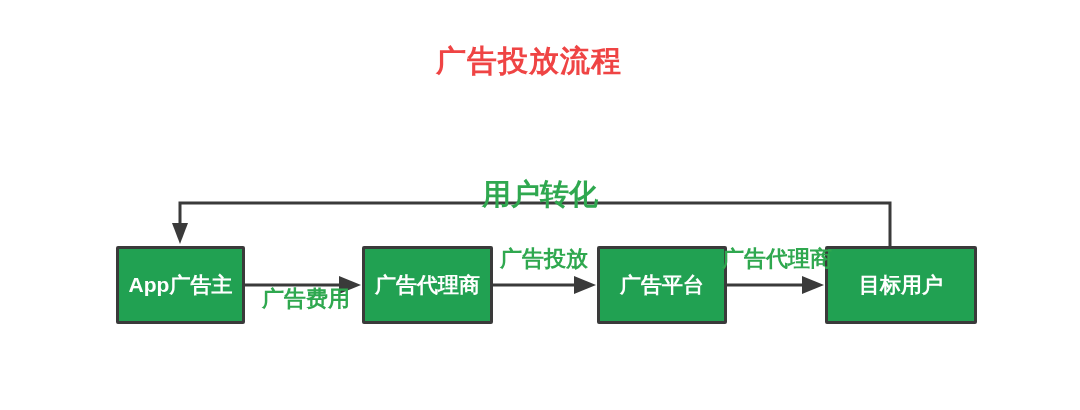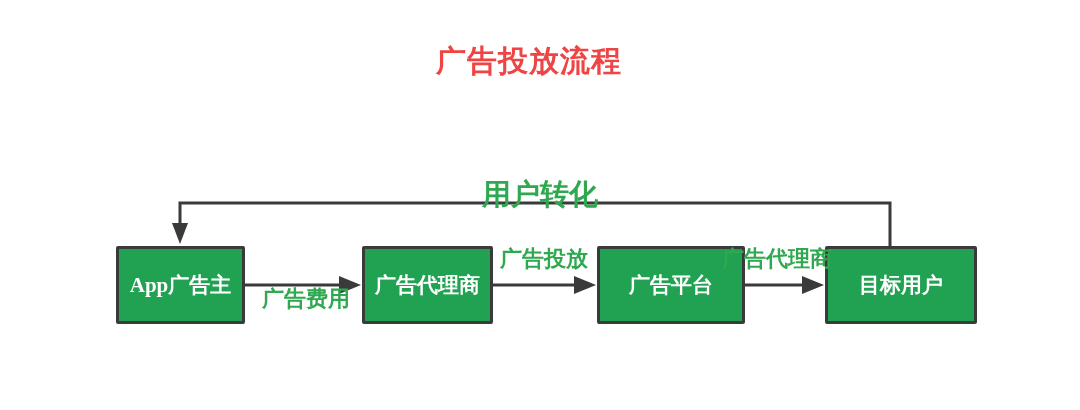--- a/index.html
+++ b/index.html
@@ -43,25 +43,24 @@
     background: #21a152;
     border: 3px solid #3a3a3a;
     border-radius: 2px;
     display: flex;
     align-items: center;
     justify-content: center;
     color: #ffffff;
     font-size: 21px;
     font-weight: 700;
     white-space: nowrap;
-    font-family: Liberation Serif, serif;
   }
   .node-1 { left: 116px; width: 129px; }
   .node-2 { left: 362px; width: 131px; }
-  .node-3 { left: 597px; width: 148px; }
+  .node-3 { left: 597px; width: 130px; }
   .node-4 { left: 825px; width: 152px; }
   .edge-label {
     position: absolute;
     transform: translateX(-50%);
     color: #2fa84f;
     font-weight: 700;
     font-size: 22px;
     line-height: 24px;
     white-space: nowrap;
   }

